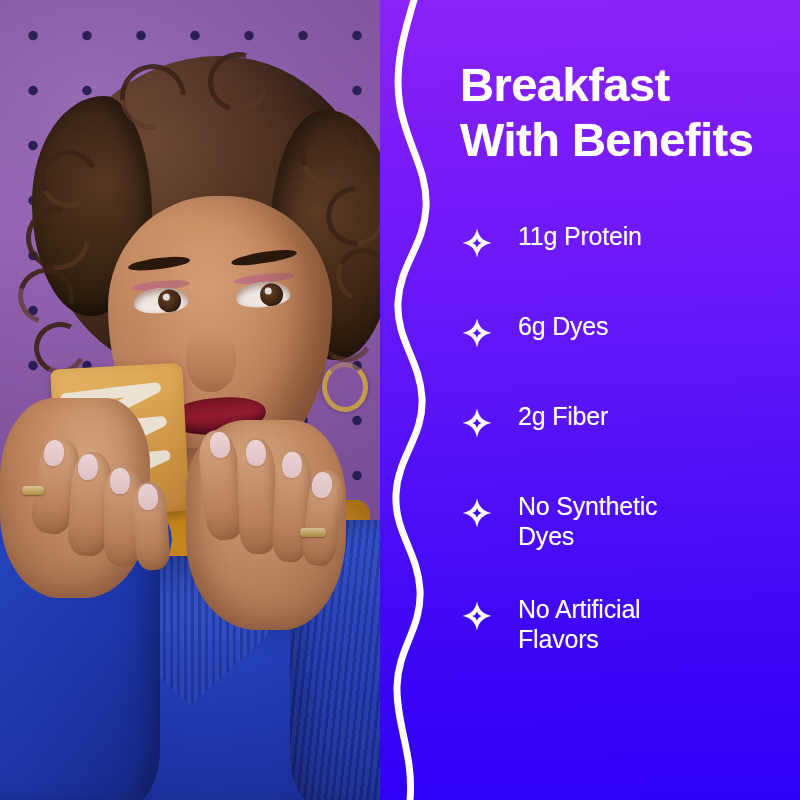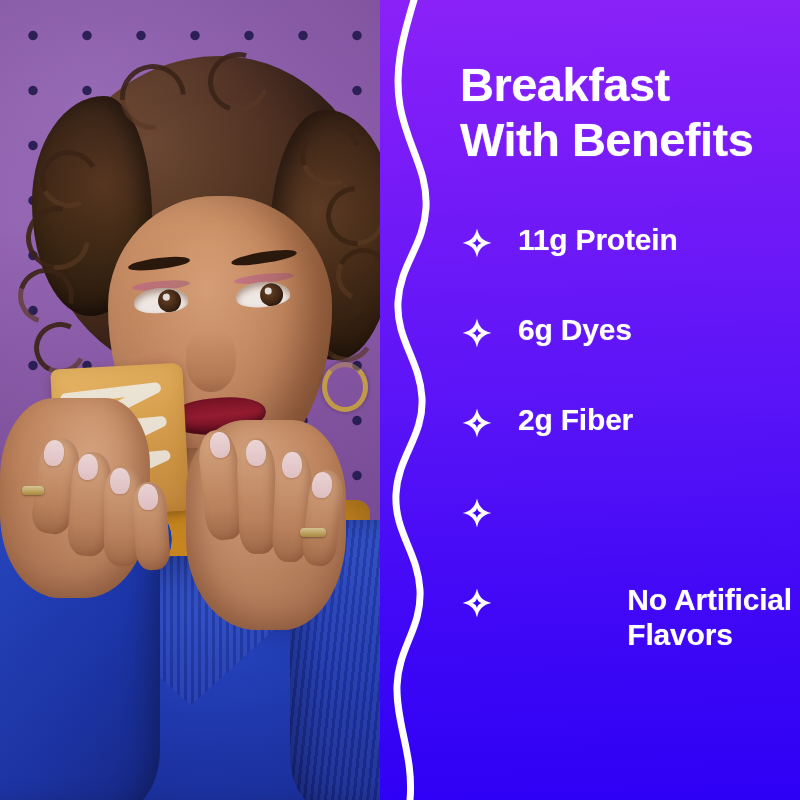--- a/index.html
+++ b/index.html
@@ -321,31 +321,31 @@
     left: 2px; top: 222px;
     width: 330px;
   }
   .benefit {
     position: relative;
     display: flex;
     align-items: flex-start;
     margin-bottom: 44px;
     min-height: 46px;
   }
-  .benefit:last-child { margin-bottom: 11px; justify-content: space-between; }
+  .benefit:last-child { margin-bottom: 11px; }
   .sparkle {
     flex: 0 0 auto;
     width: 30px; height: 30px;
     margin-top: 6px;
     margin-right: 26px;
   }
   .benefit-label {
     color: #ffffff;
-    font-size: 30px;
-    font-weight: 700;
+    font-size: 25px;
+    font-weight: 400;
     line-height: 1.18;
     letter-spacing: -0.2px;
     white-space: pre-line;
     padding-top: 0px;
     text-shadow: 0 0 1px rgba(255,255,255,.45);
   }
 </style>
 </head>
 <body>
 
@@ -451,20 +451,22 @@
             <path d="M50 33 C53 44 56 47 67 50 C56 53 53 56 50 67 C47 56 44 53 33 50 C44 47 47 44 50 33 Z" fill="#4A0DF6"></path>
           </svg>
           <div class="benefit-label">2g Fiber</div>
         </div>
 
         <div class="benefit">
           <svg class="sparkle" viewBox="0 0 100 100">
             <path d="M50 2 C56 30 70 44 98 50 C70 56 56 70 50 98 C44 70 30 56 2 50 C30 44 44 30 50 2 Z" fill="#ffffff"></path>
             <path d="M50 33 C53 44 56 47 67 50 C56 53 53 56 50 67 C47 56 44 53 33 50 C44 47 47 44 50 33 Z" fill="#3D05F5"></path>
           </svg>
+          <div class="benefit-label">No Synthetic
+Dyes</div>
         </div>
 
         <div class="benefit">
           <svg class="sparkle" viewBox="0 0 100 100">
             <path d="M50 2 C56 30 70 44 98 50 C70 56 56 70 50 98 C44 70 30 56 2 50 C30 44 44 30 50 2 Z" fill="#ffffff"></path>
             <path d="M50 33 C53 44 56 47 67 50 C56 53 53 56 50 67 C47 56 44 53 33 50 C44 47 47 44 50 33 Z" fill="#3202F5"></path>
           </svg>
           <div class="benefit-label">No Artificial
 Flavors</div>
         </div>

